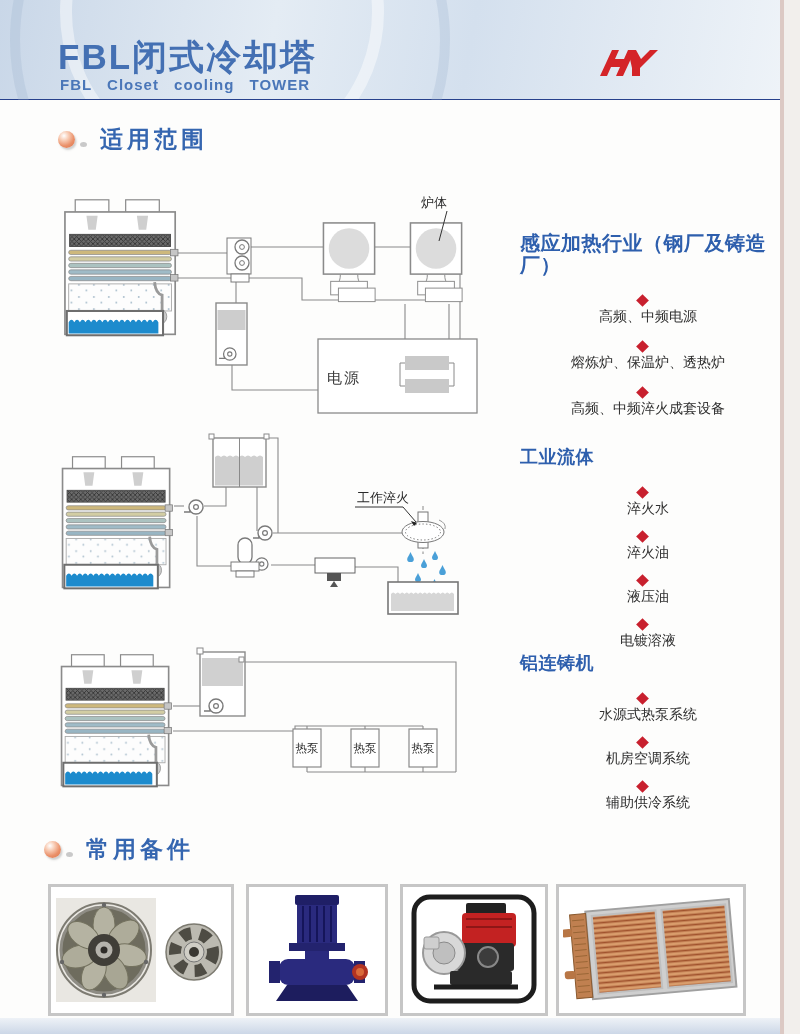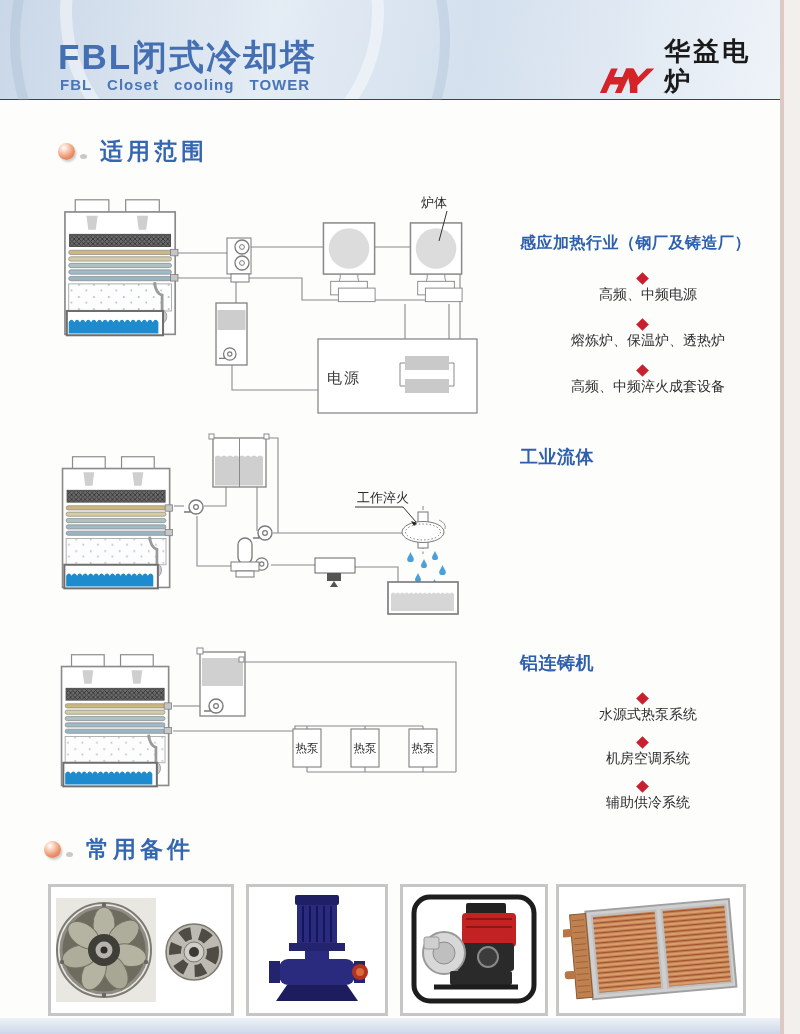--- a/index.html
+++ b/index.html
@@ -23,21 +23,21 @@
   
   .sec-head{position:absolute;display:flex;align-items:center;gap:13px;}
   .sphere{width:17px;height:17px;border-radius:50%;flex:none;
     background:radial-gradient(circle at 35% 28%,#ffffff 0%,#f8cdb6 28%,#ea8f68 62%,#d7744d 100%);
     box-shadow:1.5px 2px 2px rgba(120,120,120,.35);}
   .sphere-tail{width:7px;height:5px;border-radius:50%;background:#c9c9c9;margin:10px 0 0 -8px;flex:none;}
   .sec-title{font-size:23px;font-weight:bold;color:#3566b0;letter-spacing:4px;}
 
   
   .app-block{position:absolute;left:520px;width:256px;}
-  .app-title{font-size:16px;font-weight:bold;color:#2e5fad;margin:0 0 20px 0;line-height:22px;letter-spacing:.5px;}
+  .app-title{font-size:20px;font-weight:bold;color:#2e5fad;margin:0 0 20px 0;line-height:22px;letter-spacing:.5px;}
   .app-title.big{font-size:18px;}
   .app-list{list-style:none;margin:0;padding:0;}
   .app-list li{display:flex;align-items:center;font-size:14px;color:#2e2e2e;line-height:22px;flex-direction:column;}
   .b1 li{margin-bottom:15px;}
   .b2 li{margin-bottom:13px;}
   .diamond{width:9px;height:9px;background:#c8202e;transform:rotate(45deg);margin-right:12px;flex:none;}
 
   
   .diag{position:absolute;}
   svg text{font-family:"Liberation Sans","DejaVu Sans",sans-serif;}
@@ -104,29 +104,25 @@
   </svg>
 
   <div class="hdr">
     <h1 class="hdr-title">FBL闭式冷却塔</h1>
     <div class="hdr-sub">FBL Closet cooling TOWER</div>
     <div class="logo">
       <svg width="62" height="46" viewBox="0 0 62 46">
         <path d="M2,40 L14,14 h7 l-4,9 h9 l4,-9 h7 L25,40 h-7 l4,-9 h-9 l-4,9 Z" fill="#d42428"></path>
         <path d="M30,14 h8 l5,9 9,-9 h8 L42,32 v8 h-8 v-8 Z" fill="#d42428"></path>
       </svg>
-      <div class="logo-text">
-        <div class="logo-name">华益电炉</div>
-        <div class="logo-name-en">HUAYI ELECTRIC STOVE</div>
-      </div>
     </div>
     <div class="navy-rule"></div>
   </div>
 
-  <div class="sec-head" style="left:58px;top:136px;">
+  <div class="sec-head" style="left:58px;top:124px;">
     <span class="sphere"></span>
     <span class="sphere-tail"></span>
     <span class="sec-title">适用范围</span>
   </div>
 
   <svg class="diag" style="left:55px;top:183px;width:425px;height:235px;" viewBox="0 0 425 235">
     <g stroke="#8a8a8a" stroke-width="1.1" fill="none">
       <path d="M123,70 H172"></path>
       <path d="M194,64 H405 V156"></path>
       <path d="M123,95 H247 V117 H370"></path>
@@ -234,20 +230,38 @@
       <use href="#sym-drop" x="376" y="151" width="7" height="10"></use>
     </g>
     <g>
       <rect x="333" y="154" width="70" height="32" fill="#fff" stroke="#777" stroke-width="1.6"></rect>
       <path d="M336,166 q2.25,-3 4.5,0 q2.25,-3 4.5,0 q2.25,-3 4.5,0 q2.25,-3 4.5,0 q2.25,-3 4.5,0 q2.25,-3 4.5,0 q2.25,-3 4.5,0 q2.25,-3 4.5,0 q2.25,-3 4.5,0 q2.25,-3 4.5,0 q2.25,-3 4.5,0 q2.25,-3 4.5,0 q2.25,-3 4.5,0 q2.25,-3 4.5,0 L399,183 H336 Z" fill="#d6d6d6"></path>
     </g>
   </svg>
 
   <div class="app-block b2" style="top:446px;">
     <h3 class="app-title big">工业流体</h3>
+    <ul class="app-list">
+      <li>
+          <span class="diamond"></span>
+          <span>淬火水</span>
+        </li>
+      <li>
+          <span class="diamond"></span>
+          <span>淬火油</span>
+        </li>
+      <li>
+          <span class="diamond"></span>
+          <span>液压油</span>
+        </li>
+      <li>
+          <span class="diamond"></span>
+          <span>电镀溶液</span>
+        </li>
+    </ul>
   </div>
 
   <svg class="diag" style="left:55px;top:645px;width:420px;height:150px;" viewBox="0 0 420 150">
     <g stroke="#8a8a8a" stroke-width="1.1" fill="none">
       <path d="M118,61 H149"></path>
       <path d="M190,17 H401 V127"></path>
       <path d="M252,127 H401"></path>
       <path d="M118,86 H240 V81 H368"></path>
       <path d="M252,81 V84 M310,81 V84 M368,81 V84"></path>
       <path d="M252,122 V127 M310,122 V127 M368,122 V127"></path>

